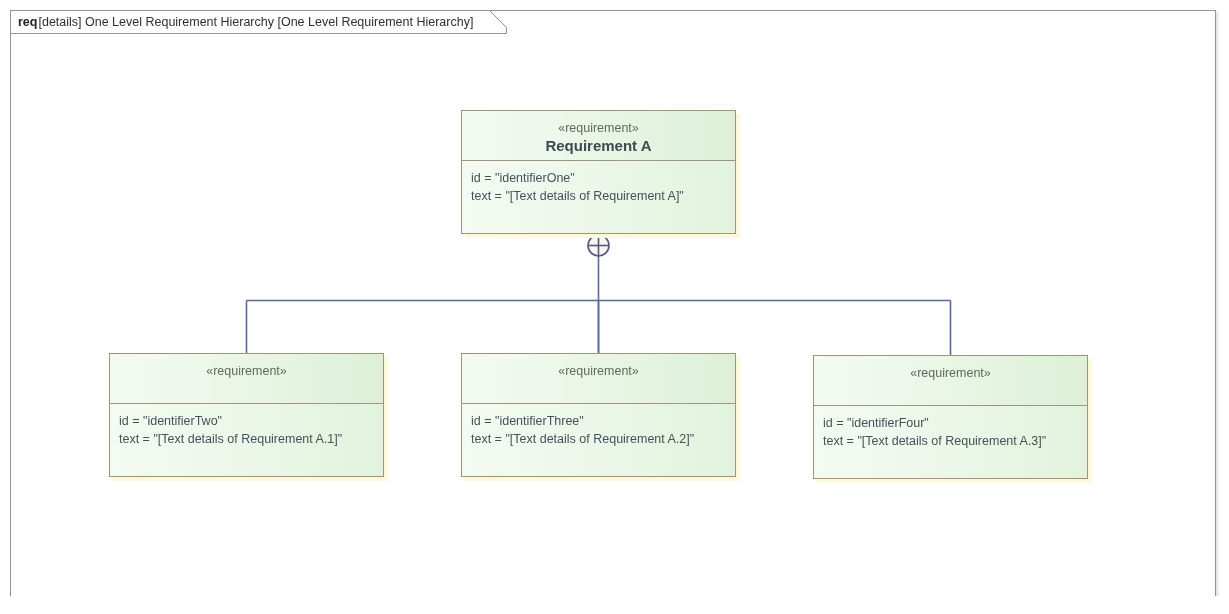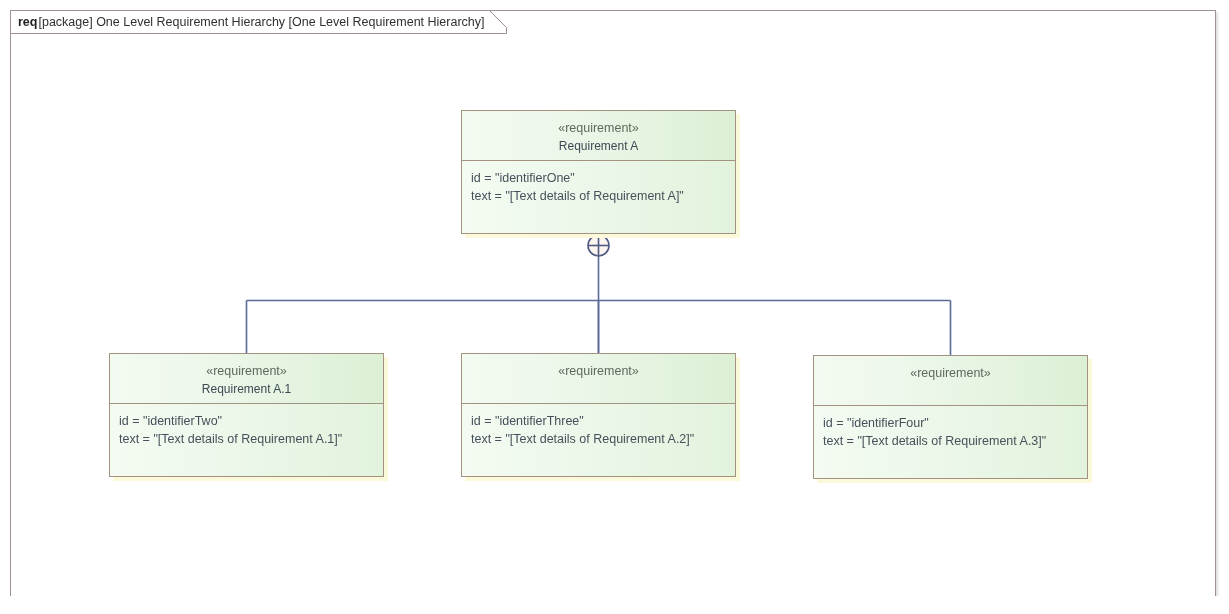--- a/index.html
+++ b/index.html
@@ -69,22 +69,22 @@
     text-align: center;
     padding-top: 9px;
     padding-bottom: 16px;
   }
   .req-stereotype {
     font-size: 12.5px;
     color: #5e6a5e;
     line-height: 17px;
   }
   .req-name {
-    font-size: 12px;
-    font-weight: normal;
+    font-size: 15px;
+    font-weight: bold;
     color: #3c4a54;
     line-height: 18px;
   }
   .req-compartment {
     box-sizing: border-box;
     padding: 8px 9px 9px 9px;
     background: linear-gradient(to right, #f4fbf2 0%, #f0f9ee 25%, #e2f3dd 100%);
   }
   .req-prop {
     font-size: 12.5px;
@@ -108,21 +108,21 @@
 
 <div id="canvas">
 
   <div class="diagram-frame"></div>
 
   <svg class="tab-svg" width="1229" height="614">
     <path d="M 10.5 10.5 L 489.5 10.5 L 506.5 27.5 L 506.5 33.5 L 10.5 33.5 Z" fill="#ffffff" stroke="#a1908f" stroke-width="1"></path>
   </svg>
   <div class="frame-tab-inner">
     <span class="frame-tab-kind">req</span>
-    <span class="frame-tab-text">[package] One Level Requirement Hierarchy [One Level Requirement Hierarchy]</span>
+    <span class="frame-tab-text">[details] One Level Requirement Hierarchy [One Level Requirement Hierarchy]</span>
   </div>
 
   <svg class="connectors">
 
     <line x1="598.5" y1="256" x2="598.5" y2="357" stroke="#5a6a96" stroke-width="1.6"></line>
 
     <line x1="246.5" y1="300.5" x2="950.5" y2="300.5" stroke="#5a6a96" stroke-width="1.6"></line>
 
     <line x1="246.5" y1="300.5" x2="246.5" y2="353" stroke="#5a6a96" stroke-width="1.6"></line>
 
@@ -144,21 +144,20 @@
     </div>
     <div class="req-compartment" style="height:72px;">
       <div class="req-prop">id = "identifierOne"</div>
       <div class="req-prop">text = "[Text details of Requirement A]"</div>
     </div>
   </div>
 
   <div class="req-box" style="left:109px; top:353px; width:275px; height:124px;">
     <div class="req-header" style="height:50px;">
       <div class="req-stereotype">«requirement»</div>
-      <div class="req-name">Requirement A.1</div>
     </div>
     <div class="req-compartment" style="height:72px;">
       <div class="req-prop">id = "identifierTwo"</div>
       <div class="req-prop">text = "[Text details of Requirement A.1]"</div>
     </div>
   </div>
 
   <div class="req-box" style="left:461px; top:353px; width:275px; height:124px;">
     <div class="req-header" style="height:50px;">
       <div class="req-stereotype">«requirement»</div>

